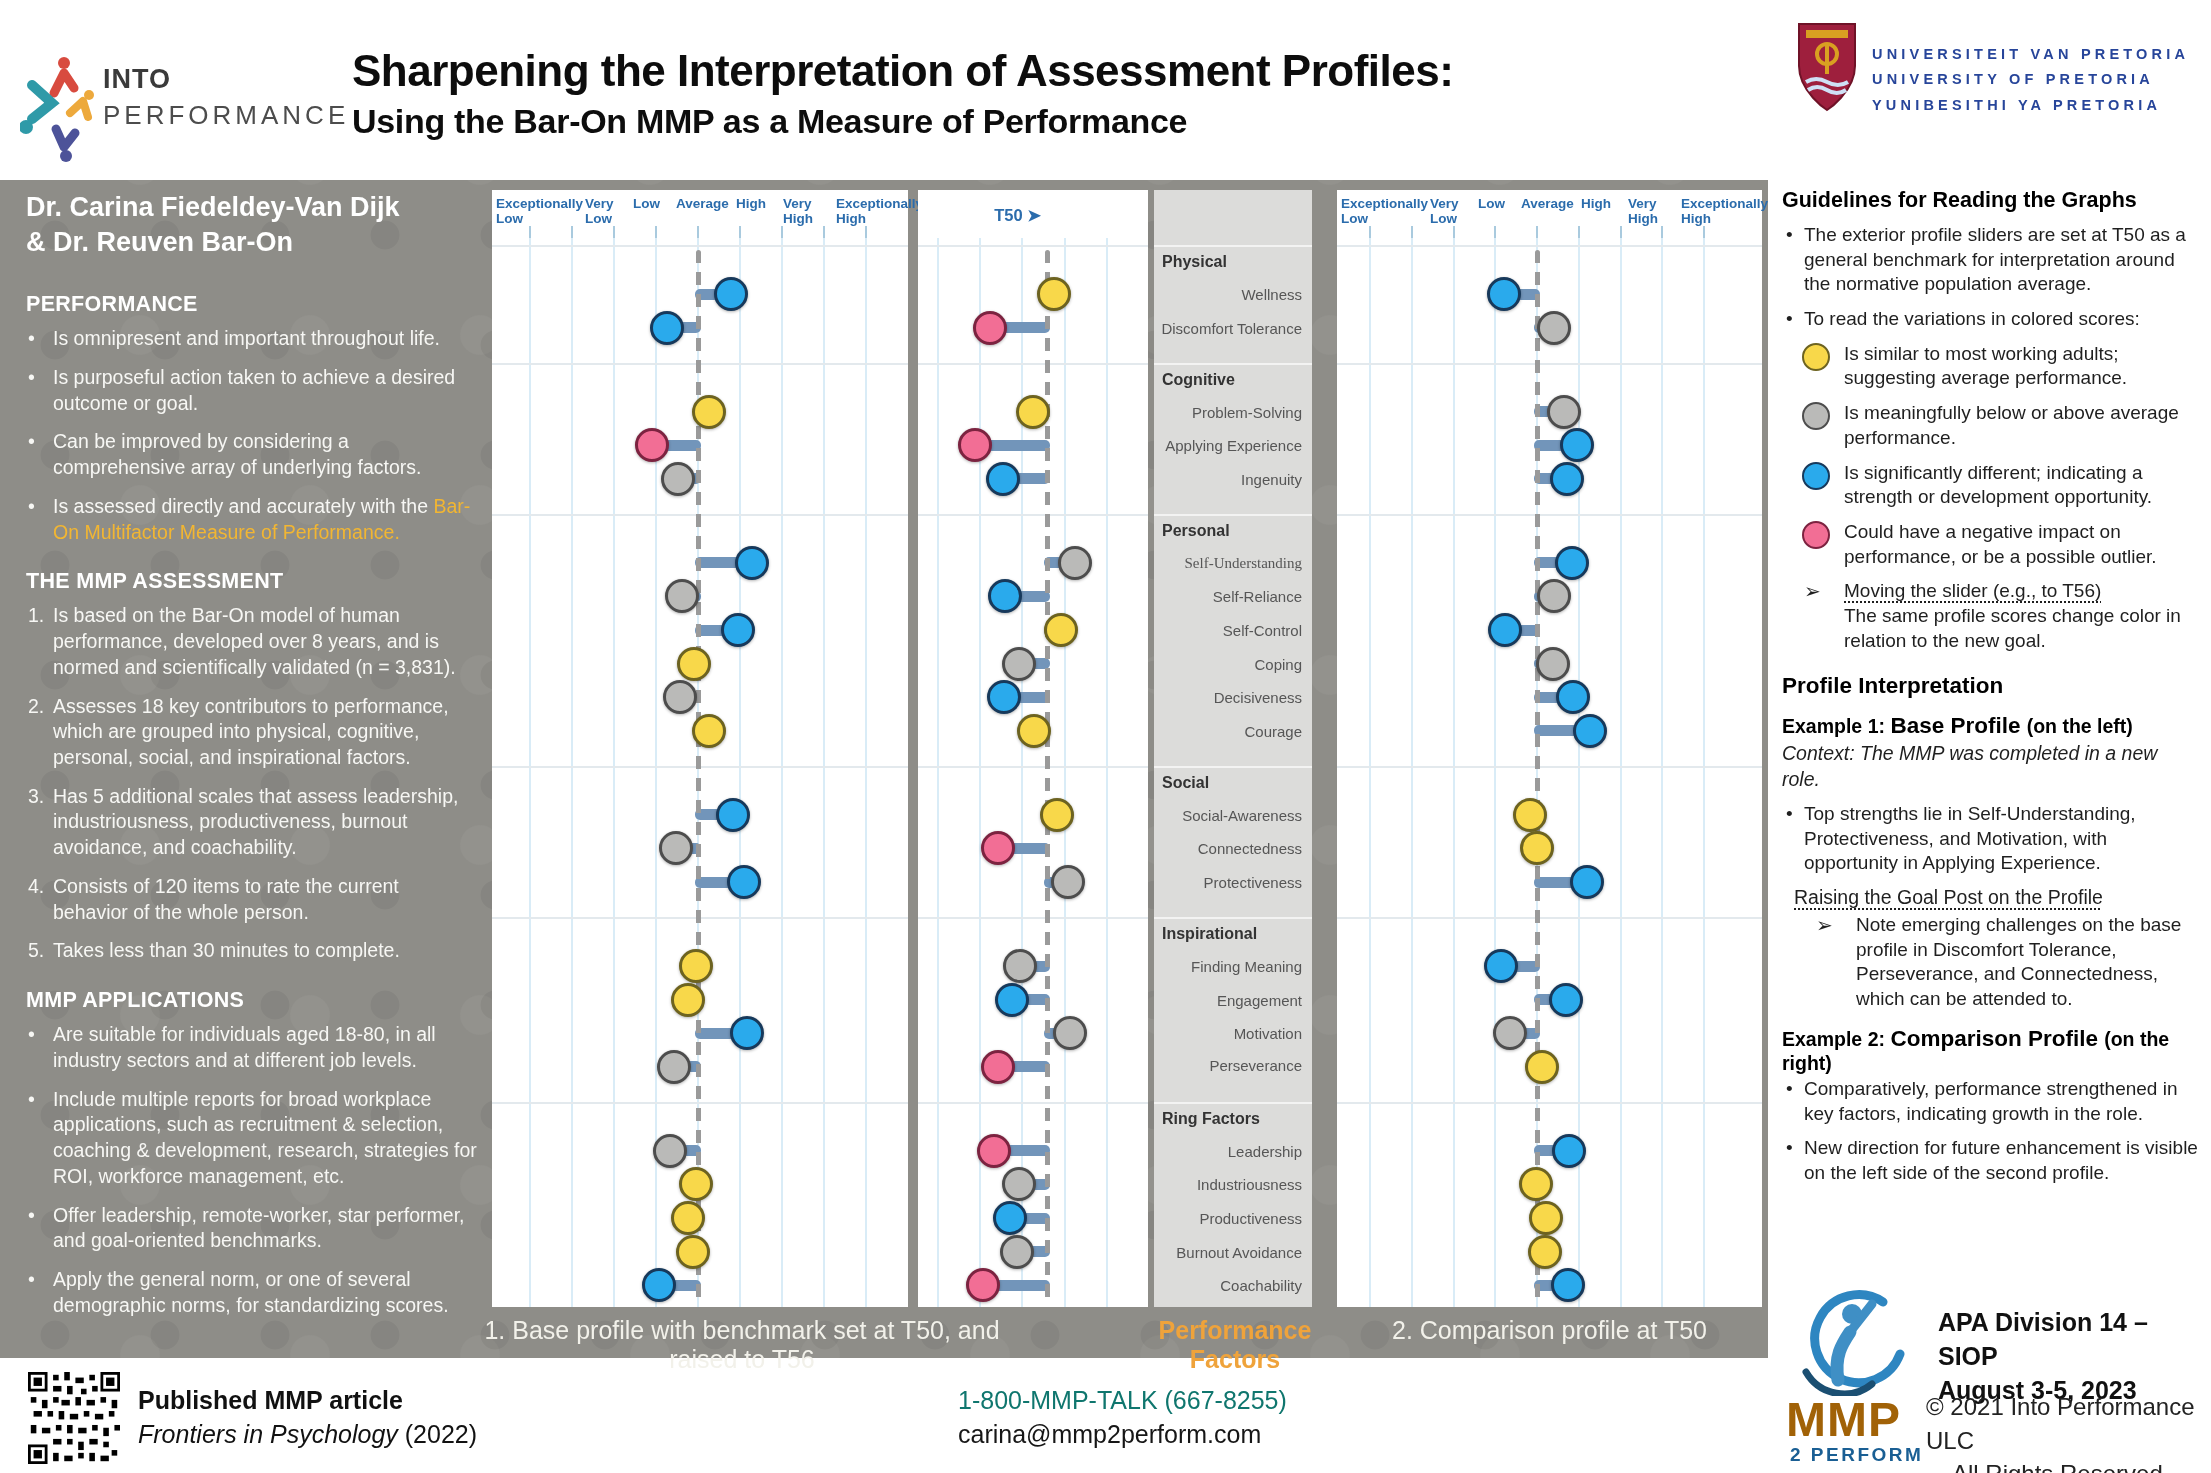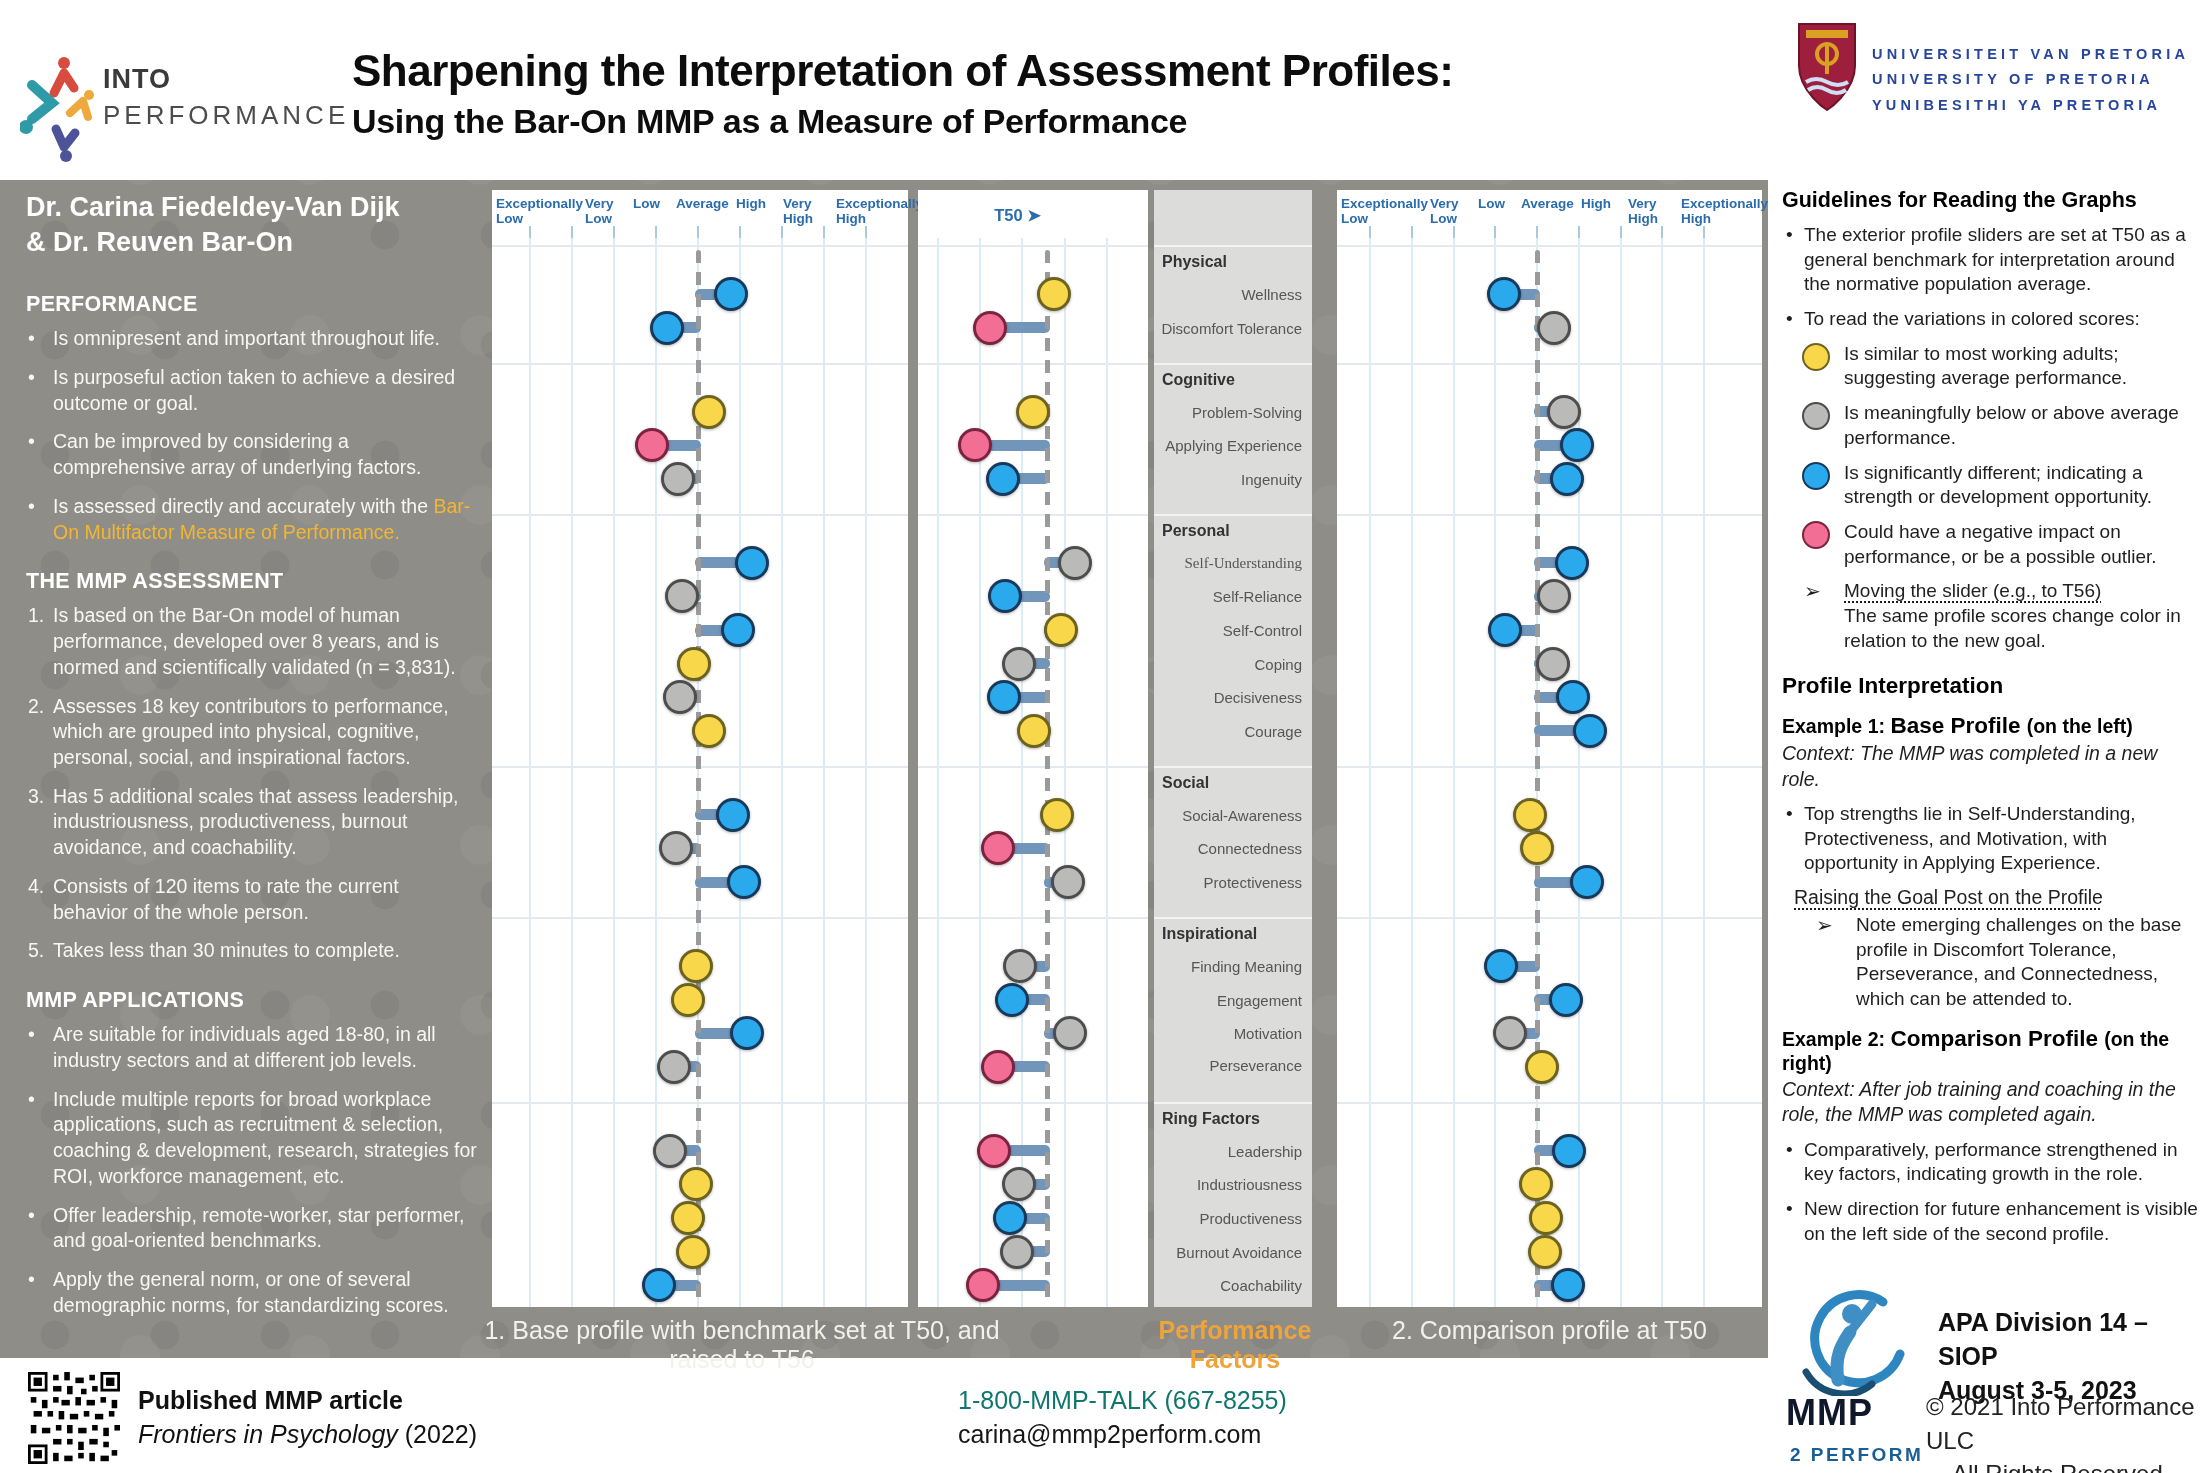--- a/index.html
+++ b/index.html
@@ -63,21 +63,21 @@
   .ex-head{font-size:19.5px;font-weight:800;color:#000;margin:14px 0 2px 0;}
   .ex-head .ex-title{font-size:22.5px;}
   .ex-context{font-size:19.5px;font-style:italic;line-height:1.3;margin-bottom:10px;}
   .ex-indent{margin-left:12px;}
 
   
   .f-article-label{position:absolute;left:138px;top:1386px;font-size:25px;font-weight:700;color:#111;}
   .f-article-src{position:absolute;left:138px;top:1420px;font-size:25px;color:#111;}
   .f-phone{position:absolute;left:958px;top:1386px;font-size:25px;color:#0f766e;}
   .f-email{position:absolute;left:958px;top:1420px;font-size:25px;color:#161616;}
-  .mmp-word{position:absolute;left:1786px;top:1392px;font-size:36px;font-weight:800;color:#0f172a;letter-spacing:1px;}
+  .mmp-word{position:absolute;left:1786px;top:1392px;font-size:48px;font-weight:800;color:#a16207;letter-spacing:1px;}
   .mmp-sub{position:absolute;left:1790px;top:1444px;font-size:19px;font-weight:700;color:#1a5f94;letter-spacing:2.5px;}
   .f-event{position:absolute;left:1938px;top:1306px;font-size:25px;font-weight:700;color:#111;line-height:1.35;}
   .f-copy{position:absolute;left:1926px;top:1390px;font-size:24px;color:#222;line-height:1.4;}
   .f-copy .ind{padding-left:26px;}
 </style>
 </head>
 <body>
 
 <div class="poster">
 
@@ -466,21 +466,20 @@
     <div class="ex-context">Context: The MMP was completed in a new role.</div>
     <div class="rs-bullet"><span class="marker">•</span><span>Top strengths lie in Self-Understanding, Protectiveness, and Motivation, with opportunity in Applying Experience.</span></div>
     <div class="ex-indent">
       <div class="dotted-underline" style="font-size:19.5px;margin-bottom:4px;">Raising the Goal Post on the Profile</div>
       <div class="rs-arrow"><span class="marker">➢</span><span>Note emerging challenges on the base profile in Discomfort Tolerance, Perseverance, and Connectedness, which can be attended to.</span></div>
     </div>
 
     <div class="ex-head">
       <span>Example 2: </span><span class="ex-title">Comparison Profile </span><span>(on the right)</span>
     </div>
-    <div class="ex-context">Context: After job training and coaching in the role, the MMP was completed again.</div>
     <div id="example2-bullets">
         <div class="rs-bullet"><span class="marker">•</span><span>Comparatively, performance strengthened in key factors, indicating growth in the role.</span></div>
         <div class="rs-bullet"><span class="marker">•</span><span>New direction for future enhancement is visible on the left side of the second profile.</span></div>
       </div>
   </div>
 
   <svg class="abs" style="left:28px;top:1372px" width="92" height="92" viewBox="0 0 33 33">
     <rect x="0" y="0" width="33" height="33" fill="#ffffff"></rect>
     <g fill="#000000">
       <rect x="0" y="0" width="7" height="7"></rect>

